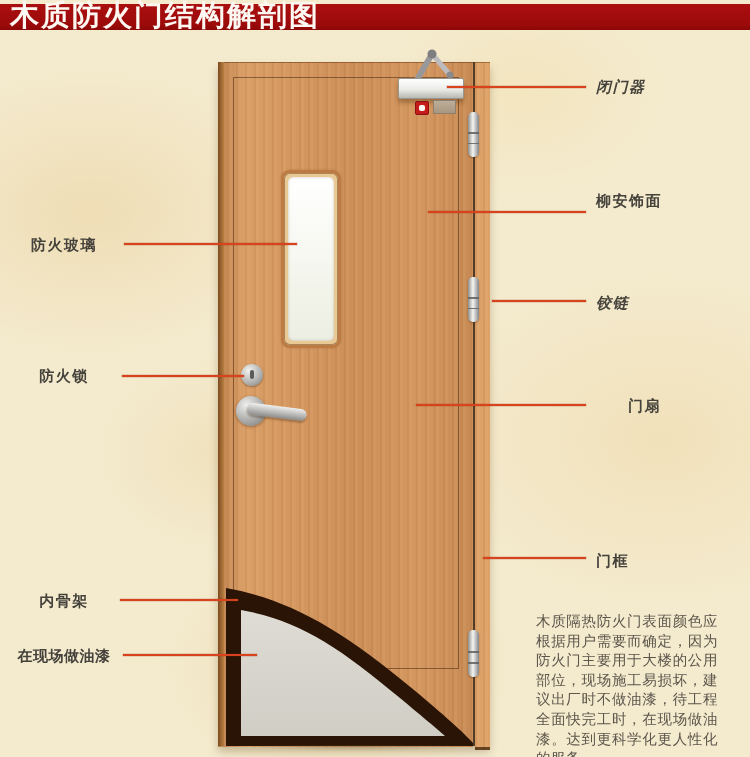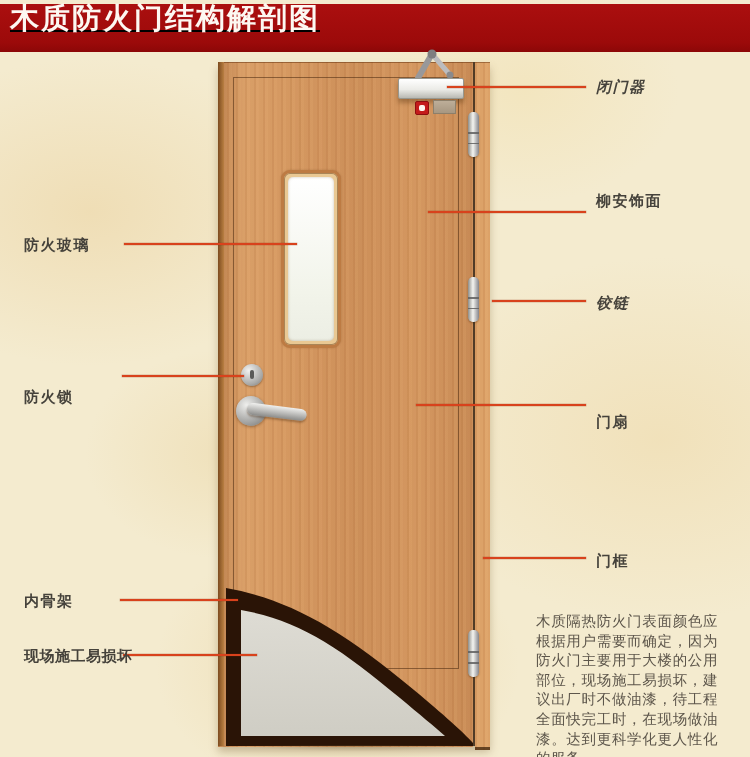--- a/index.html
+++ b/index.html
@@ -9,23 +9,23 @@
     background-color:#f4ebcf;
     background-image:
       radial-gradient(ellipse 320px 220px at 12% 28%, rgba(233,205,150,.45), transparent 70%),
       radial-gradient(ellipse 360px 260px at 88% 58%, rgba(236,210,155,.40), transparent 70%),
       radial-gradient(ellipse 260px 190px at 45% 88%, rgba(229,199,138,.40), transparent 70%),
       radial-gradient(ellipse 220px 160px at 70% 12%, rgba(242,224,175,.50), transparent 70%),
       radial-gradient(ellipse 200px 150px at 30% 60%, rgba(231,206,150,.35), transparent 70%);
   }
   
   .banner{
-    position:absolute;left:0;top:4px;width:100%;height:48px;
+    position:absolute;left:0;top:4px;width:100%;height:26px;
     background:linear-gradient(180deg,#ab0f0f,#9c0a0a 80%,#8c0707);
-    display:flex;align-items:flex-start;text-decoration:underline;
+    display:flex;align-items:flex-end;
   }
   .banner h1{
     margin:0 0 0 10px;font-size:29px;font-weight:700;color:#fdf8f2;
     letter-spacing:2px;line-height:1;
   }
   
   .door{position:absolute;left:218px;top:62px;width:272px;height:684px;overflow:visible;
         box-shadow:0 6px 8px rgba(120,95,55,.35);}
   .leaf{
     position:absolute;left:0;top:0;width:255px;height:684px;
@@ -112,21 +112,21 @@
   .hinge.h-mid{top:215px;height:45px;}
   .hinge.h-bot{top:568px;height:47px;}
   .cutaway{position:absolute;left:0;top:0;width:272px;height:684px;}
   
   .line{position:absolute;height:2px;background:#d8421c;box-shadow:0 0 0 .4px rgba(150,40,10,.35);}
   
   .lbl{
     position:absolute;font-size:15px;font-weight:700;color:#45423b;
     letter-spacing:1.5px;line-height:18px;white-space:nowrap;
   }
-  .lbl.left{width:108px;left:24px;text-align:left;}
+  .lbl.left{width:108px;left:10px;text-align:center;}
   .lbl.right{left:596px;}
   
   .desc{
     position:absolute;left:536px;top:612px;width:182px;
     font-size:14.5px;line-height:19.6px;letter-spacing:.5px;
     color:#5d564b;font-weight:500;text-align:justify;margin:0;
   }
   .door-shadow{
     position:absolute;left:210px;top:745px;width:292px;height:8px;
     background:radial-gradient(ellipse 50% 100% at 50% 0%, rgba(100,80,45,.30), transparent 80%);
@@ -188,25 +188,25 @@
   <div class="line" style="left:122px;top:375px;width:122px;"></div>
   <div class="line" style="left:120px;top:599px;width:118px;"></div>
   <div class="line" style="left:123px;top:654px;width:134px;"></div>
   <div class="line" style="left:447px;top:86px;width:139px;"></div>
   <div class="line" style="left:428px;top:211px;width:158px;"></div>
   <div class="line" style="left:492px;top:300px;width:94px;"></div>
   <div class="line" style="left:416px;top:404px;width:170px;"></div>
   <div class="line" style="left:483px;top:557px;width:103px;"></div>
 
   <div class="lbl left" style="top:236px;">防火玻璃</div>
-  <div class="lbl left" style="top:367px;margin-top:21px;">防火锁</div>
+  <div class="lbl left" style="top:367px;">防火锁</div>
   <div class="lbl left" style="top:592px;">内骨架</div>
-  <div class="lbl left" style="top:647px;letter-spacing:.5px;">现场施工易损坏</div>
+  <div class="lbl left" style="top:647px;letter-spacing:.5px;">在现场做油漆</div>
 
   <div class="lbl right" style="top:78px;font-style:italic;">闭门器</div>
   <div class="lbl right" style="top:192px;">柳安饰面</div>
   <div class="lbl right" style="top:294px;font-style:italic;">铰链</div>
-  <div class="lbl right" style="top:413px;">门扇</div>
+  <div class="lbl right" style="top:397px;margin-left:32px;">门扇</div>
   <div class="lbl right" style="top:552px;">门框</div>
 
   <p class="desc">木质隔热防火门表面颜色应根据用户需要而确定，因为防火门主要用于大楼的公用部位，现场施工易损坏，建议出厂时不做油漆，待工程全面快完工时，在现场做油漆。达到更科学化更人性化的服务。</p>
 
 </div>
 
 </body></html>

